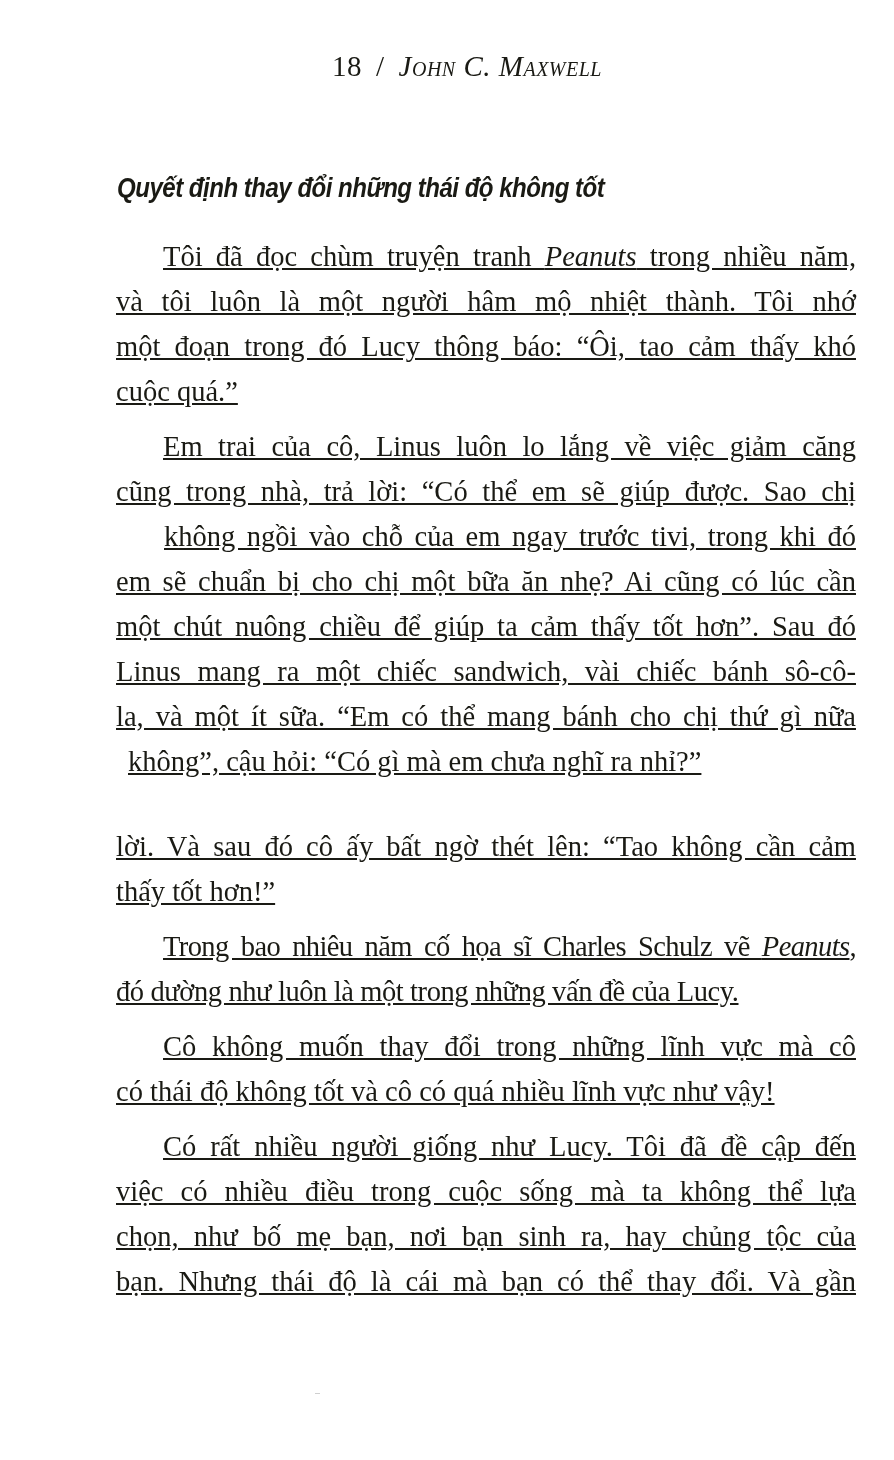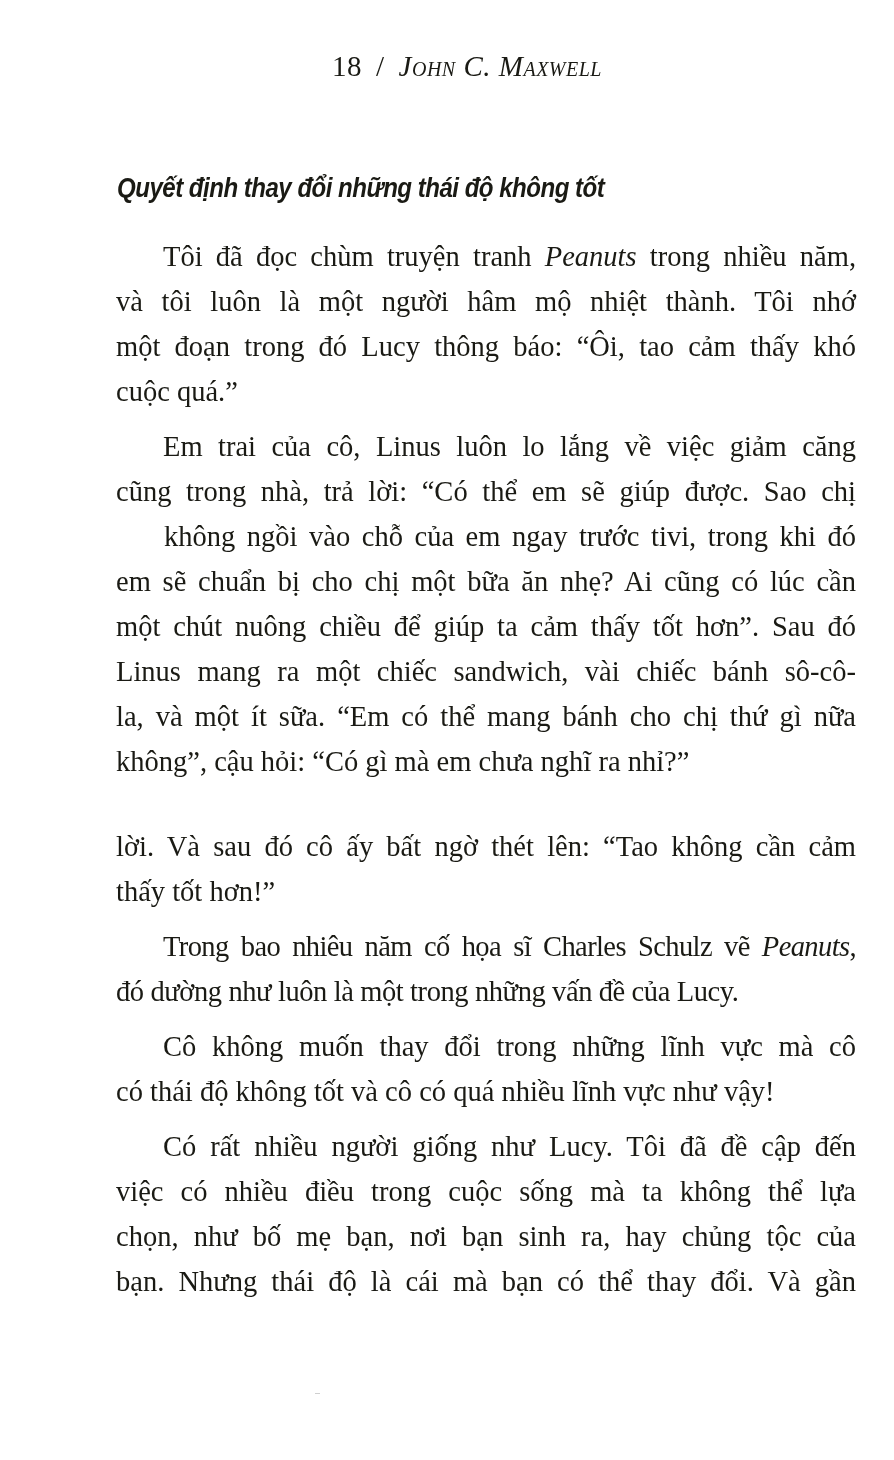--- a/index.html
+++ b/index.html
@@ -42,20 +42,21 @@
       white-space: nowrap;
     }
     .body-text {
       position: absolute;
       top: 234px;
       left: 116px;
       width: 740px;
     }
     .para {
       margin: 0 0 10px 0;
+      text-decoration: underline;
     }
     .line {
       display: block;
       font-size: 28.5px;
       line-height: 45px;
       height: 45px;
       white-space: nowrap;
       text-align: justify;
       text-align-last: justify;
       transform-origin: left center;
@@ -91,21 +92,21 @@
   </p>
 
   <p class="para">
     <span class="line indent" style="display: block; width: auto;">Em trai của cô, Linus luôn lo lắng về việc giảm căng</span>
     <span class="line" style="display: block; width: auto;">cũng trong nhà, trả lời: “Có thể em sẽ giúp được. Sao chị</span>
     <span class="line" style="display: block; width: auto; margin-left: 48px;">không ngồi vào chỗ của em ngay trước tivi, trong khi đó</span>
     <span class="line" style="display: block; width: auto;">em sẽ chuẩn bị cho chị một bữa ăn nhẹ? Ai cũng có lúc cần</span>
     <span class="line" style="display: block; width: auto;">một chút nuông chiều để giúp ta cảm thấy tốt hơn”. Sau đó</span>
     <span class="line" style="display: block; width: auto;">Linus mang ra một chiếc sandwich, vài chiếc bánh sô-cô-</span>
     <span class="line" style="display: block; width: auto;">la, và một ít sữa. “Em có thể mang bánh cho chị thứ gì nữa</span>
-    <span class="line last" style="display: block; width: auto;">không”, cậu hỏi: “Có gì mà em chưa nghĩ ra nhỉ?”</span>
+    <span class="line last" style="display: block; width: auto; margin-left: 12px;">không”, cậu hỏi: “Có gì mà em chưa nghĩ ra nhỉ?”</span>
   </p>
 
   <p class="para">
     <span class="line" style="display: block; width: auto; margin-top: 40px;">lời. Và sau đó cô ấy bất ngờ thét lên: “Tao không cần cảm</span>
     <span class="line last" style="display: block; width: auto;">thấy tốt hơn!”</span>
   </p>
 
   <p class="para">
     <span class="line indent" style="letter-spacing: -0.6px; word-spacing: -2px; display: block; width: auto;"><span>Trong bao nhiêu năm cố họa sĩ Charles Schulz vẽ </span><em>Peanuts</em><span>,</span></span>
     <span class="line last" style="letter-spacing: -0.4px; display: block; width: auto;">đó dường như luôn là một trong những vấn đề của Lucy.</span>

